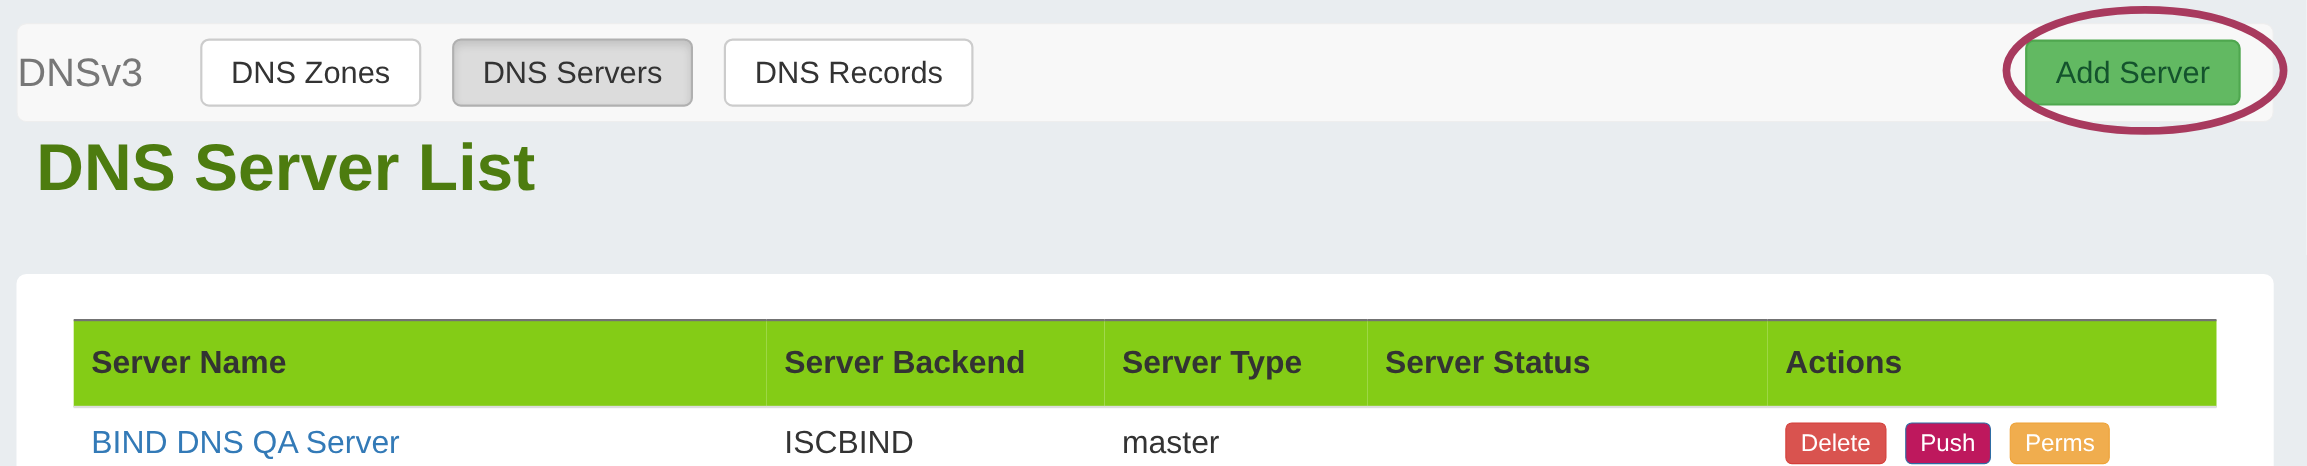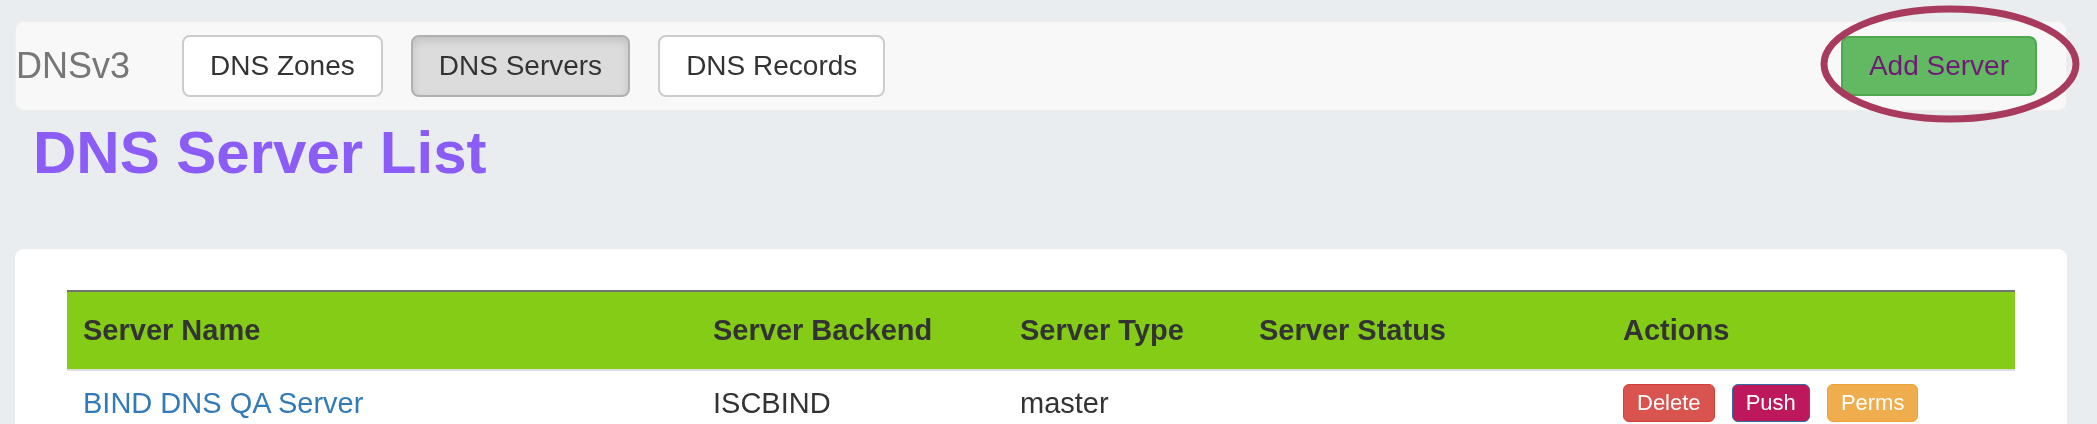--- a/index.html
+++ b/index.html
@@ -54,39 +54,39 @@
     border-color: #b0b0b0;
     box-shadow: inset 0 4px 8px rgba(0,0,0,0.12);
   }
   .btn-success {
     position: absolute;
     right: 29px; top: 14px;
     height: 60px;
     padding: 0 26px;
     background: #62b962;
     border: 2px solid #4fa74f;
-    color: #701a75;
+    color: #14532d;
   }
 
   
   .annotation-svg {
     position: absolute;
     left: 1815px; top: 0;
     width: 270px; height: 128px;
     pointer-events: none;
     z-index: 10;
   }
 
   
   .page-title {
     position: absolute;
     left: 33px; top: 120px;
     font-size: 60px;
     font-weight: bold;
-    color: #8b5cf6;
+    color: #4d7c0f;
     line-height: 66px;
     white-space: nowrap;
   }
 
   
   .panel {
     position: absolute;
     left: 15px; top: 249px;
     width: 2052px; height: 300px;
     background: #ffffff;

